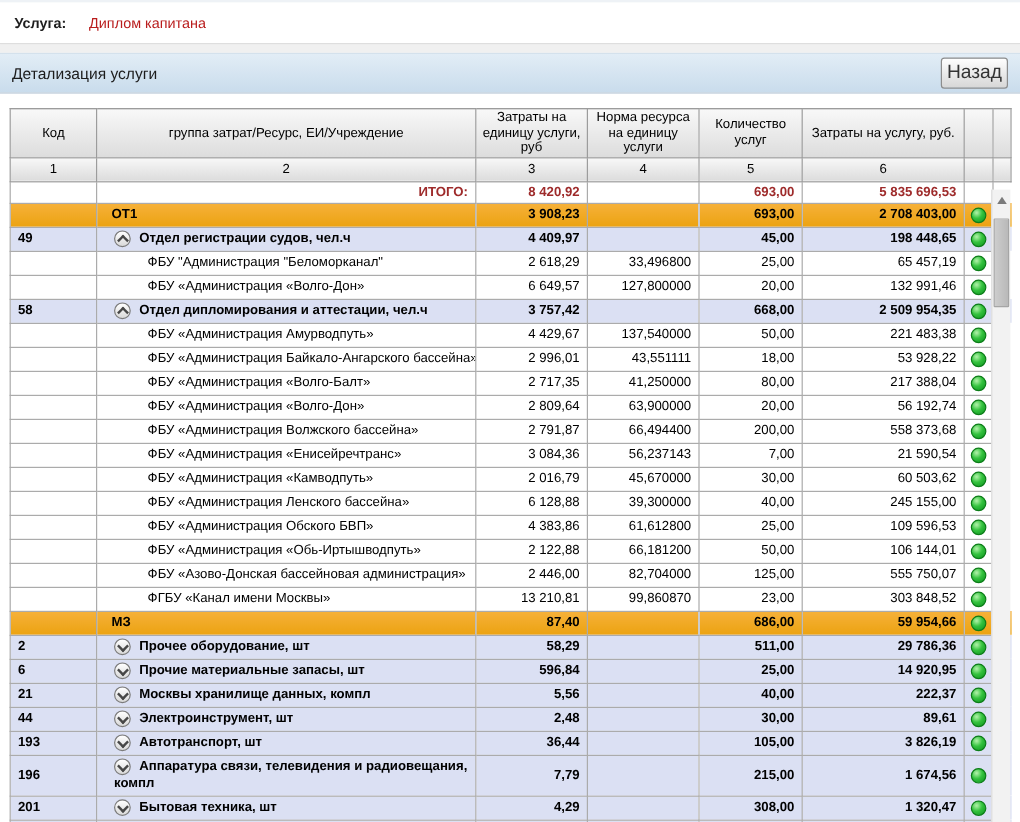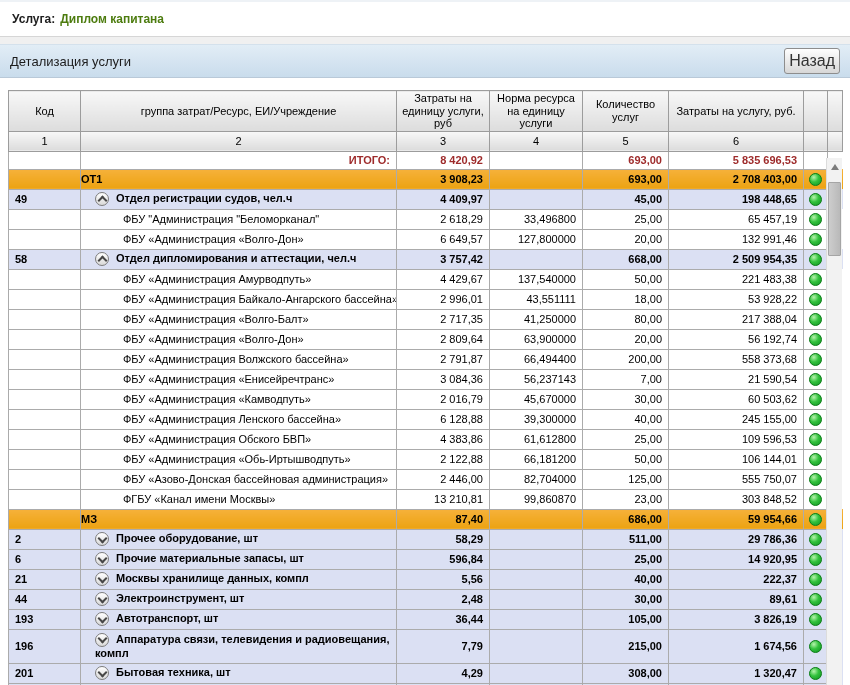--- a/index.html
+++ b/index.html
@@ -2,22 +2,22 @@
 <html><head>
 <meta charset="utf-8">
 <style>
   html,body{margin:0;padding:0;background:#fff;}
   .page{position:relative;width:850px;height:685px;overflow:hidden;background:#fff;
         font-family:"Liberation Sans",sans-serif;border-top:2px solid #eef2f6;}
 
   
   .topbar{height:34px;background:#fff;border-bottom:1px solid #d6d6d6;
           box-shadow:0 1px 2px rgba(0,0,0,.07);display:flex;align-items:center;padding:0 12px;}
-  .topbar .lbl{font-size:12px;font-weight:bold;color:#1e1e1e;margin-right:5px;}
-  .topbar .val{font-size:12px;font-weight:bold;color:#4d7c0f;}
+  .topbar .lbl{font-size:12px;font-weight:bold;color:#1e1e1e;margin-right:19px;}
+  .topbar .val{font-size:12px;font-weight:normal;color:#b91c1c;}
 
   .gap{height:7px;background:#f0f0f0;}
 
   
   .panel-header{height:32px;background:linear-gradient(#e2edf6,#c9dcec);
                 border-top:1px solid #d4e1ec;border-bottom:1px solid #b9c9d8;
                 display:flex;align-items:center;justify-content:space-between;padding:0 10px;}
   .panel-title{font-size:13px;font-weight:normal;color:#1c1c1c;}
   .back-btn{font-family:"Liberation Sans",sans-serif;font-size:16px;color:#333;
             background:linear-gradient(#fefefe,#d7d7d7);border:1px solid #8d8d8d;
@@ -31,21 +31,21 @@
      font-weight:normal;text-align:center;padding:1px 3px;line-height:1.15;}
   .head-row th{height:34px;}
   .num-row th{height:16px;}
   td{border:1px solid #ababab;padding:1px 4px;vertical-align:middle;white-space:nowrap;}
   tr{height:20px;}
   .totals-row{height:18px;}
   .totals-row td{background:#fff;color:#9e2b2b;font-weight:bold;}
   .totals-label{text-align:right;padding-right:6px;margin-left:32px;}
   .c-num{text-align:right;padding-right:6px;}
   .c-code{padding-left:6px;}
-  .c-name{padding-left:0;}
+  .c-name{padding-left:12px;}
   .c-dot{text-align:center;padding:0;}
   .c-sb,.totals-row .c-sb-h{border:none;background:#fff;}
   .num-row .c-sb-h,.head-row .c-sb-h{background:linear-gradient(#f8f8f8,#dcdcdc);border:1px solid #9c9c9c;}
 
   .r-summary td{background:linear-gradient(#f6b13a,#eca312);font-weight:bold;}
   .r-group td{background:#dbe0f3;font-weight:bold;}
   .r-child td{background:#fff;font-weight:normal;}
   .r-group .c-name{padding-left:14px;}
   .r-child .c-name{padding-left:42px;}
   tr.wrap{height:34px;}

